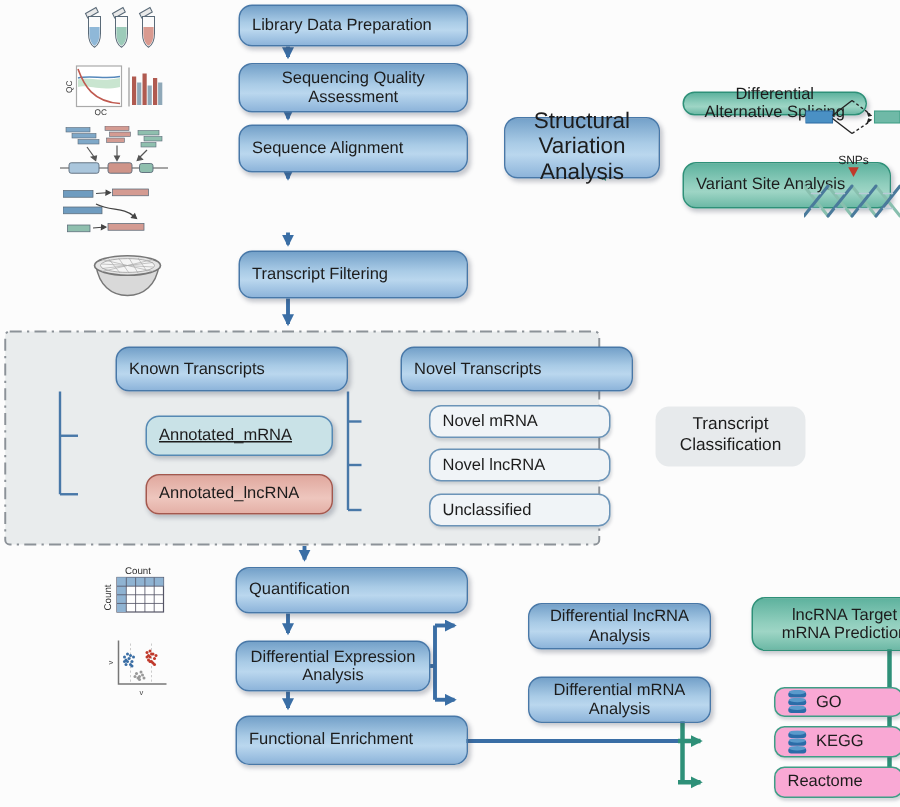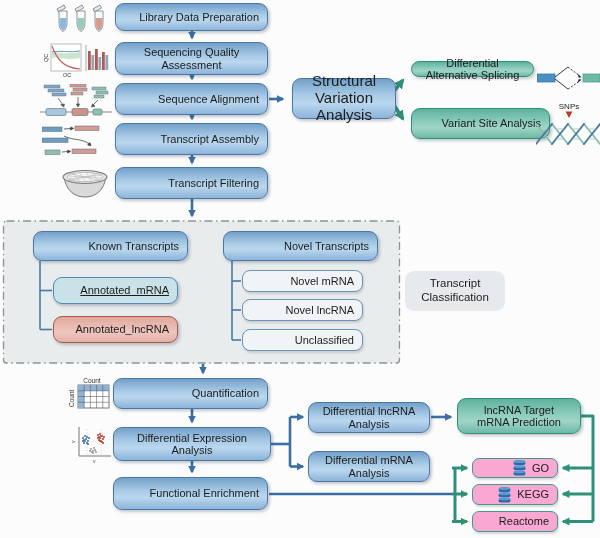--- a/index.html
+++ b/index.html
@@ -1,33 +1,33 @@
 <!DOCTYPE html>
 <html><head>
 <meta charset="utf-8">
 <style>
   html,body{margin:0;padding:0;background:#ffffff;}
   #canvas{position:relative;width:600px;height:538px;background:#fcfcfc;overflow:hidden;
           font-family:"Liberation Sans",sans-serif;color:#1c1c1c;}
   svg.layer{position:absolute;left:0;top:0;z-index:0;}
-  .node{position:absolute;z-index:2;display:flex;align-items:center;justify-content:flex-end;
+  .node{position:absolute;z-index:2;display:flex;align-items:center;justify-content:flex-start;
         text-align:center;border-radius:9px;font-size:11px;line-height:1.12;
-        box-shadow:1.5px 2px 3px rgba(60,70,90,.28);box-sizing:border-box;padding:0 8px;}
+        box-shadow:1.5px 2px 3px rgba(60,70,90,.28);box-sizing:border-box;padding:0 8px;margin-left:44px;}
   .blue{background:linear-gradient(180deg,#74a1c9 0%,#a9cbe6 42%,#bad7ee 62%,#8db4da 100%);
         border:1.6px solid #4878a8;}
   .green{background:linear-gradient(180deg,#5eb29e 0%,#90cebd 48%,#9ed5c5 65%,#6db9a6 100%);
         border:1.6px solid #2e9078;}
   .lightgreen{background:#f9a8d4;border:1.4px solid #3f9e86;border-radius:7px;
         box-shadow:1px 1.5px 2px rgba(60,70,90,.2);gap:6px;}
   .tealchild{background:#c9e2e7;border:1.4px solid #5589b4;text-decoration:underline;}
   .pinkchild{background:linear-gradient(180deg,#e0a89e,#eec6be 60%,#e4b0a6);border:1.4px solid #a4584e;}
   .whitechild{background:#f0f4f7;border:1.3px solid #6b94b8;border-radius:8px;
         box-shadow:1px 1.5px 2px rgba(60,70,90,.18);}
   .plabel{position:absolute;z-index:2;display:flex;align-items:center;justify-content:center;
-        text-align:center;background:#e7eaec;border-radius:9px;font-size:11.5px;line-height:1.2;}
+        text-align:center;background:#e7eaec;border-radius:9px;font-size:11.5px;line-height:1.2;margin-left:32px;}
   .icon{position:absolute;z-index:2;}
 </style>
 </head>
 <body>
 
 <div id="canvas">
 
   <svg class="layer" width="600" height="538">
     <defs>
       <marker id="ab" markerUnits="userSpaceOnUse" markerWidth="10" markerHeight="10" refX="6.5" refY="4" orient="auto">
@@ -99,30 +99,27 @@
 
   <div class="node blue" style="left:115px;top:3px;width:153px;height:28px">
       <span>Library Data Preparation</span>
     </div>
   <div class="node blue" style="left:115px;top:42px;width:153px;height:33px">
       <span>Sequencing Quality Assessment</span>
     </div>
   <div class="node blue" style="left:115px;top:83px;width:153px;height:32px">
       <span>Sequence Alignment</span>
     </div>
-  <div class="node blue" style="left:115px;top:123px;width:153px;height:32px">
-      <span>Transcript Assembly</span>
-    </div>
   <div class="node blue" style="left:115px;top:167px;width:153px;height:32px">
       <span>Transcript Filtering</span>
     </div>
   <div class="node blue" style="left:113px;top:378px;width:155px;height:31px">
       <span>Quantification</span>
     </div>
-  <div class="node blue" style="left:113px;top:427px;width:158px;height:34px">
+  <div class="node blue" style="left:113px;top:427px;width:130px;height:34px">
       <span>Differential Expression Analysis</span>
     </div>
   <div class="node blue" style="left:113px;top:477px;width:155px;height:33px">
       <span>Functional Enrichment</span>
     </div>
 
   <div class="node blue" style="left:292px;top:78px;width:104px;height:41px;font-size:15px">
       <span>Structural Variation Analysis</span>
     </div>
   <div class="node green" style="left:411px;top:61px;width:123px;height:16px">

